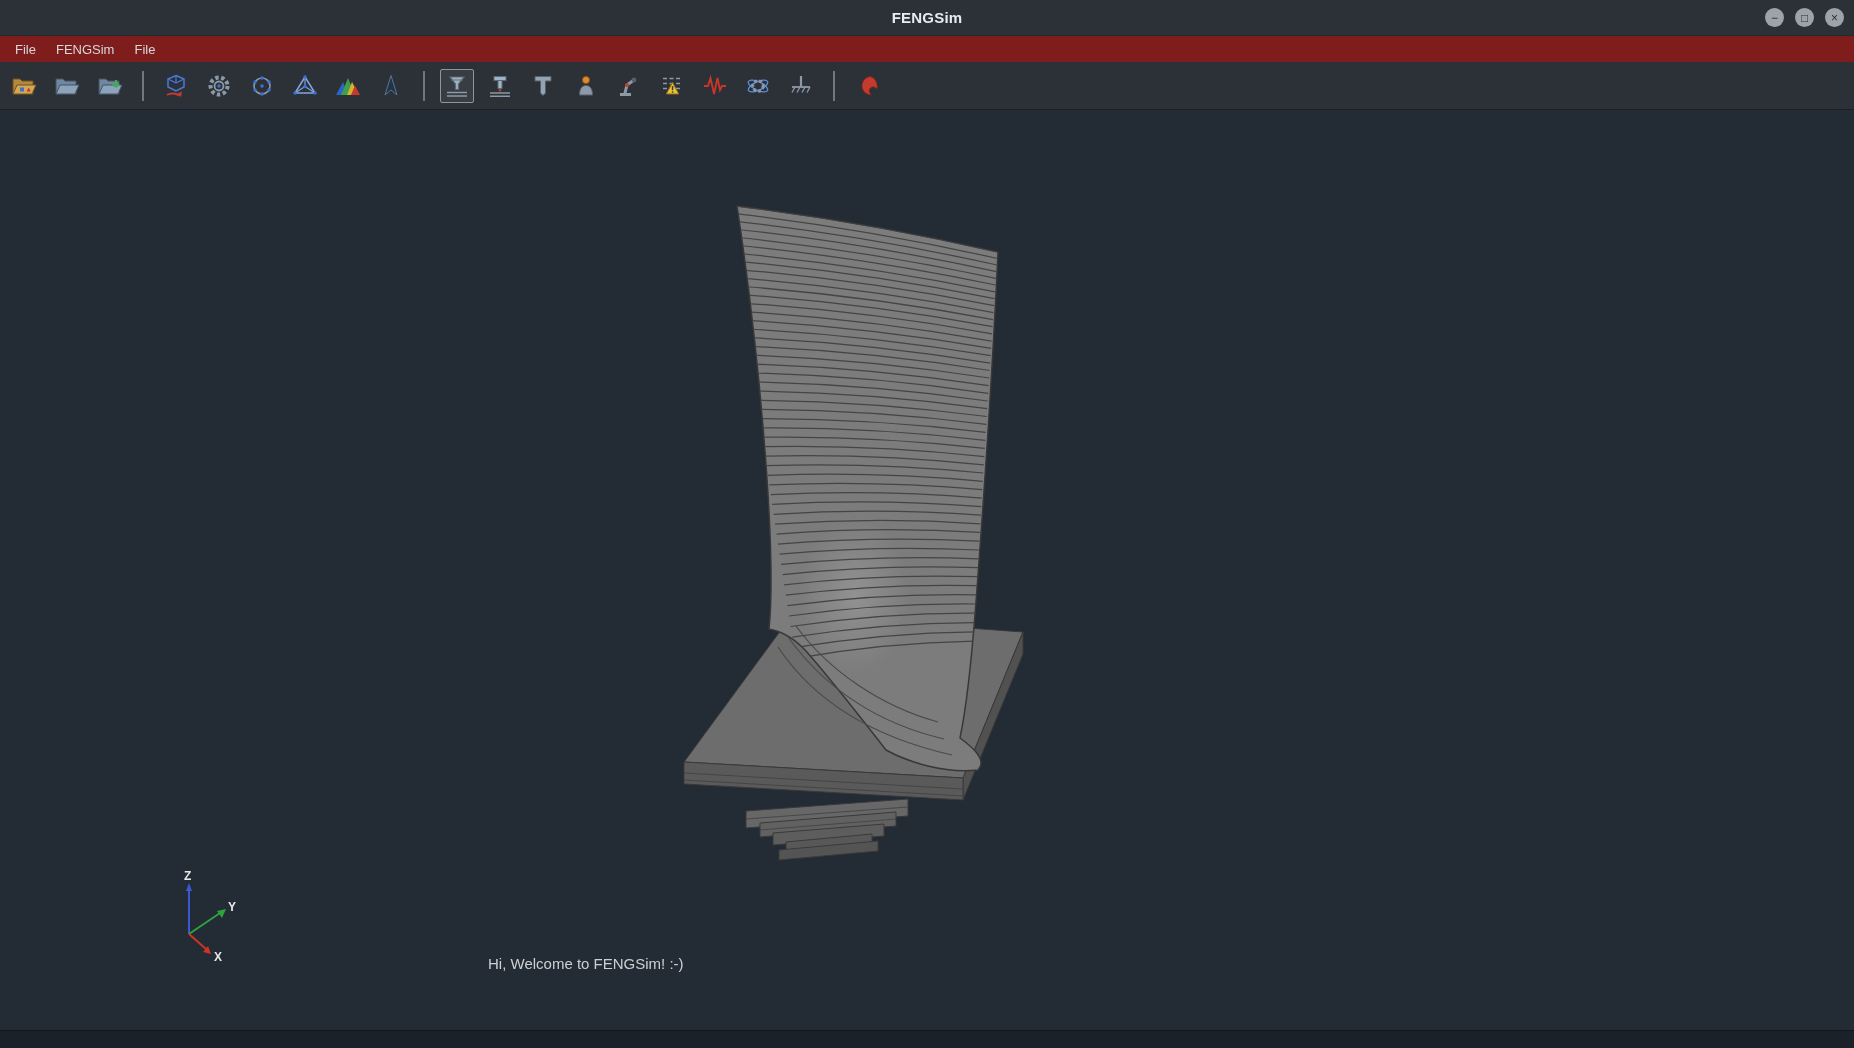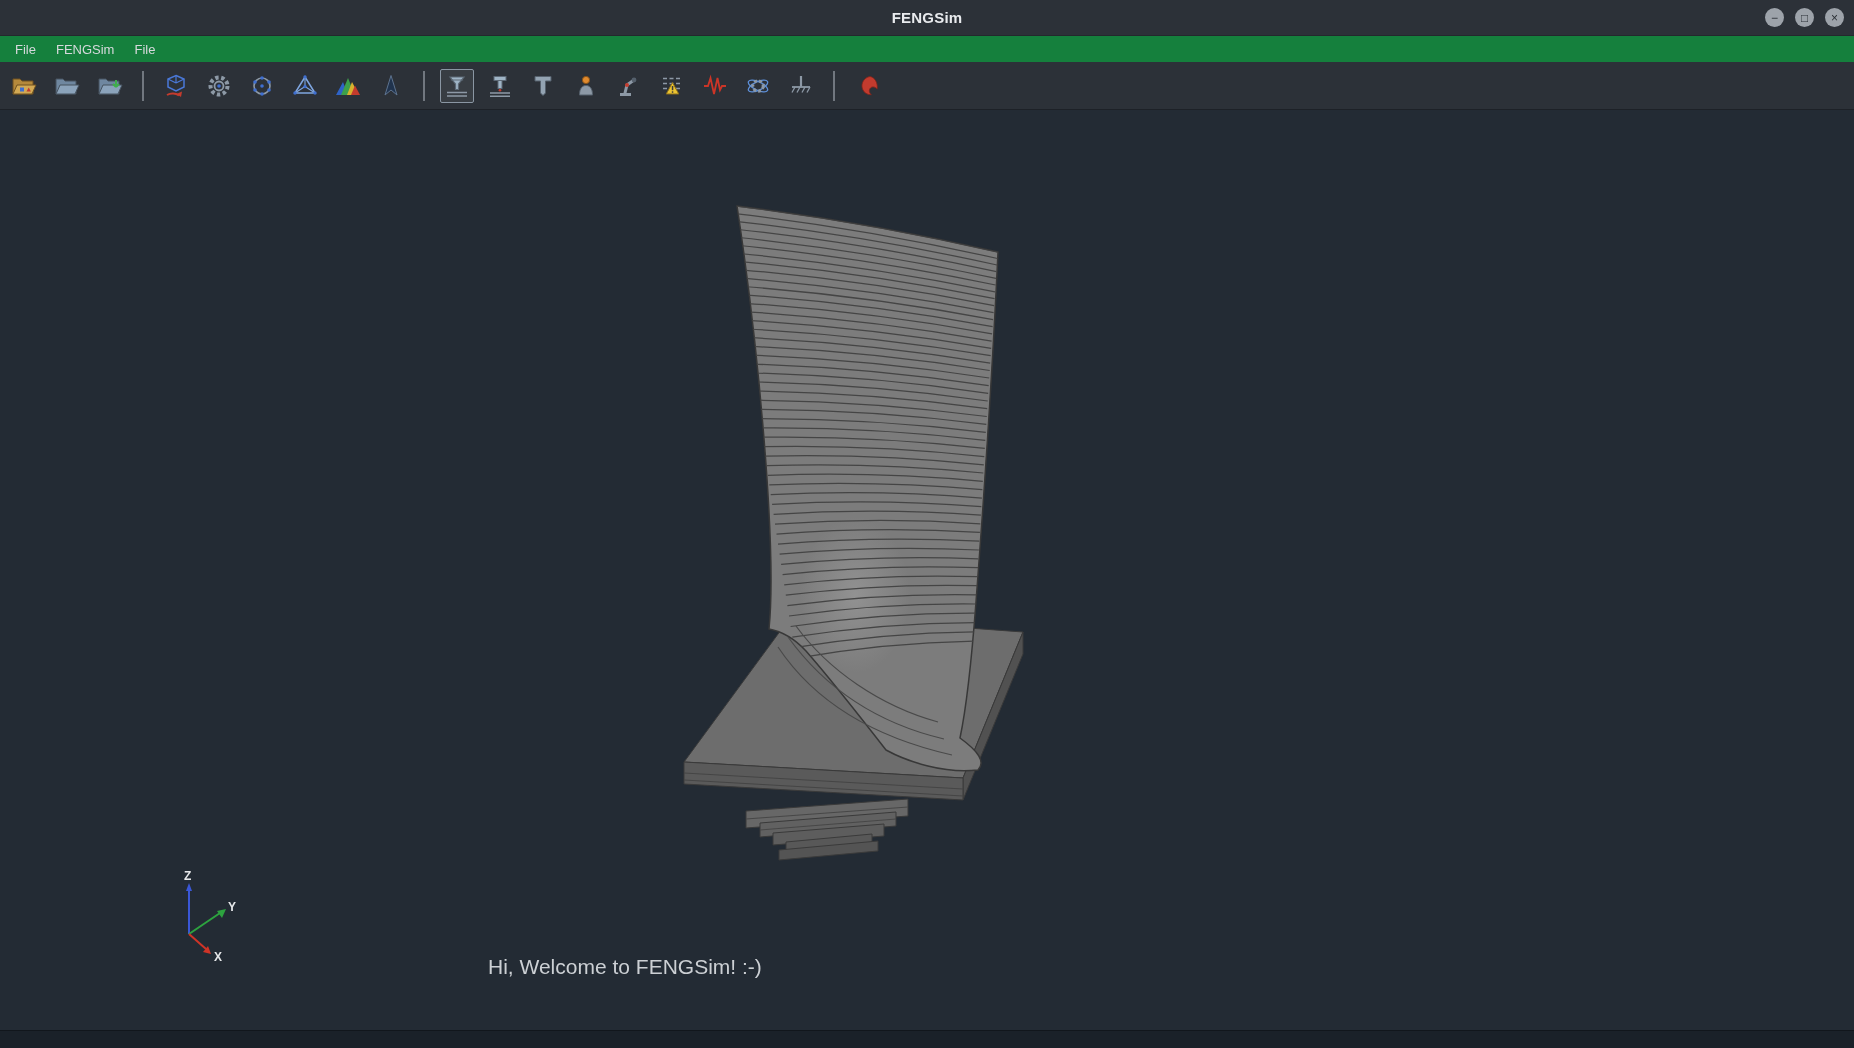--- a/index.html
+++ b/index.html
@@ -3,30 +3,30 @@
 <meta charset="utf-8">
 <style>
   *{margin:0;padding:0;box-sizing:border-box}
   html,body{width:1854px;height:1048px;overflow:hidden;background:#232b34;font-family:"Liberation Sans",sans-serif}
 
   .titlebar{height:36px;background:#2c3138;border-bottom:1px solid #24282d;display:flex;align-items:center;justify-content:center;position:relative}
   .title{color:#e9ebee;font-weight:bold;font-size:15px;letter-spacing:.2px}
   .win-controls{position:absolute;right:10px;top:0;height:100%;display:flex;align-items:center;gap:11px}
   .win-btn{width:19px;height:19px;border-radius:50%;background:#9da3aa;color:#2b3036;display:flex;align-items:center;justify-content:center;font-size:12px;line-height:1;cursor:default;user-select:none}
 
-  .menubar{height:26px;background:#15803d;display:flex;align-items:center;padding-left:6px;gap:2px}
+  .menubar{height:26px;background:#7f1d1d;display:flex;align-items:center;padding-left:6px;gap:2px}
   .menu-item{color:#d6d9dc;font-size:13px;padding:3px 9px;border-radius:2px}
 
   .toolbar{height:48px;background:#2c3138;border-bottom:1px solid #1d2127;display:flex;align-items:center;padding-left:7px;gap:9px}
   .tb{width:34px;height:34px;display:flex;align-items:center;justify-content:center;border:1px solid transparent;border-radius:2px;background:transparent}
   .tb.selected{border-color:#8a96a3;background:rgba(255,255,255,.06)}
   .sep{width:2px;height:30px;background:#8f969e;opacity:.7;margin:0 6px}
 
   .viewport{position:relative;height:920px;background:#232b34}
-  .welcome{position:absolute;left:488px;top:945px;color:#ccd0d4;font-size:21px}
+  .welcome{position:absolute;left:488px;top:945px;color:#ccd0d4;font-size:15px}
   .viewport .welcome{top:845px}
   .statusbar{height:18px;background:#1a2129;border-top:1px solid #11161c}
 
   .slice{fill:none;stroke:#454545;stroke-width:1.25px}
   .axis-label{fill:#e6e8ea;font-size:12px;font-weight:bold;font-family:"Liberation Sans",sans-serif}
 </style>
 </head>
 <body>
 
 <div class="titlebar">

